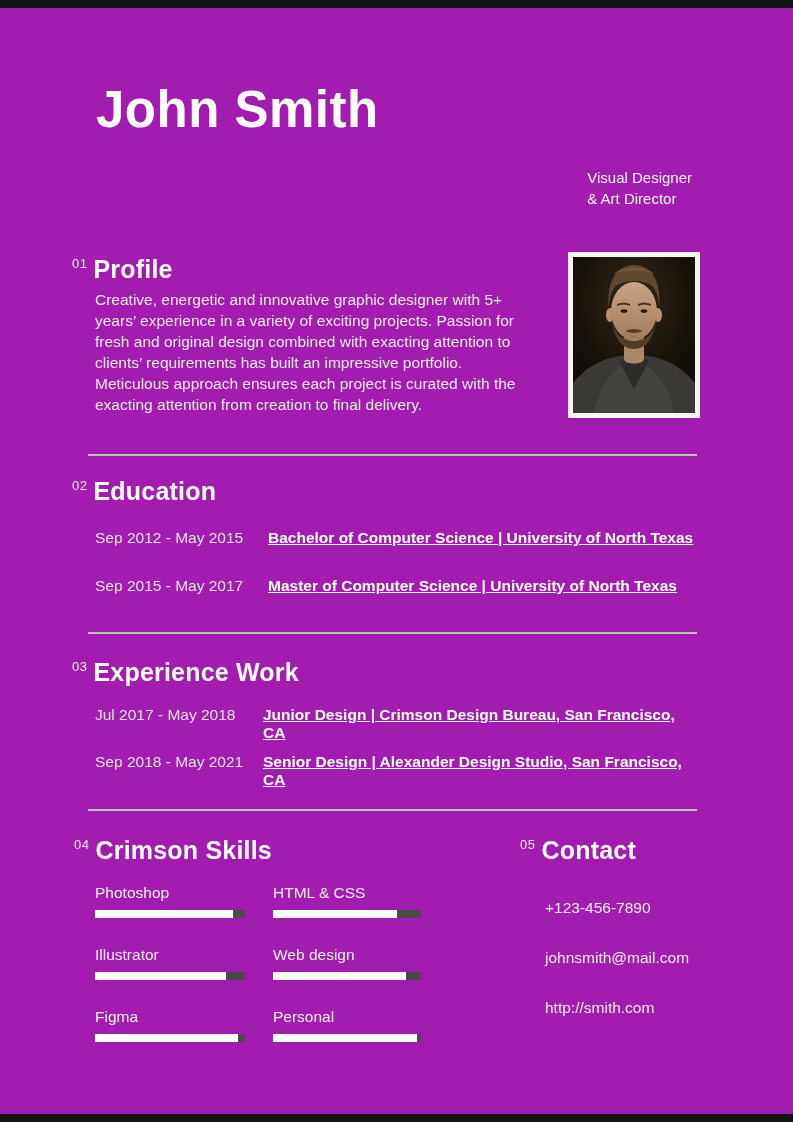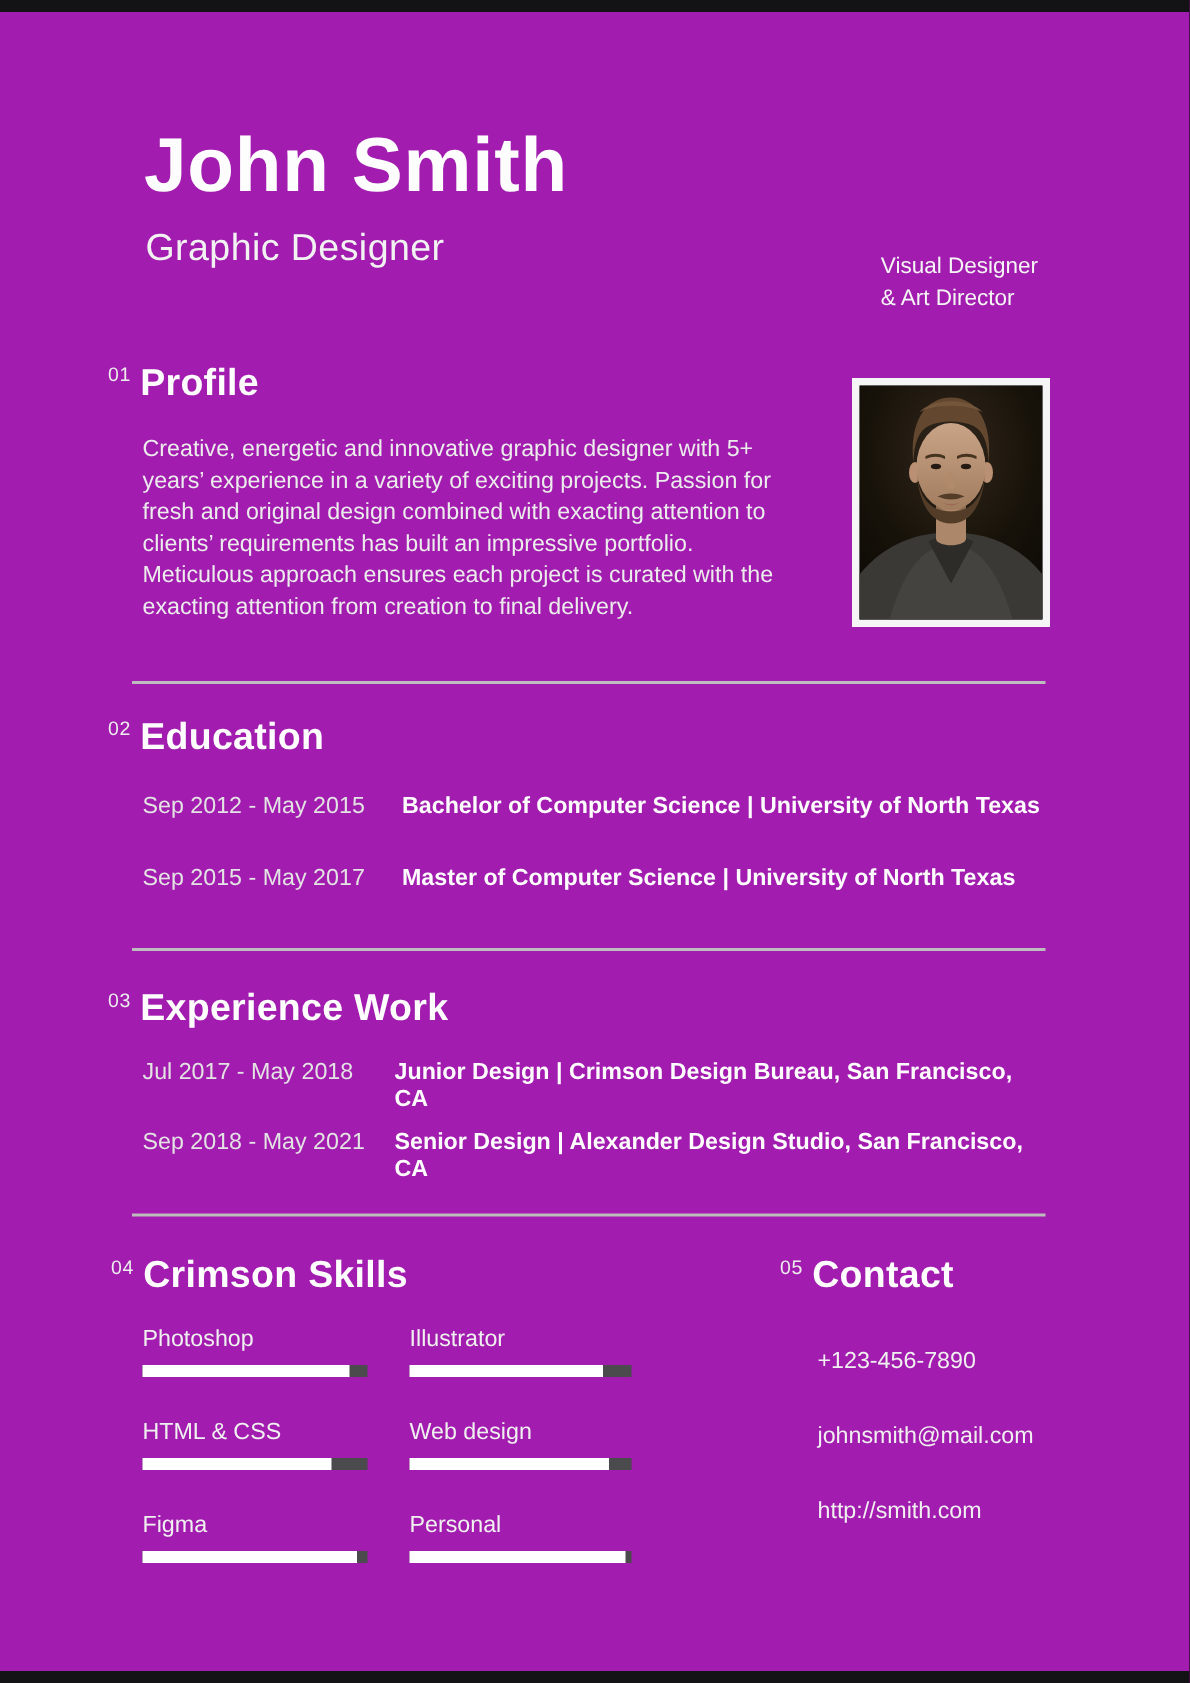--- a/index.html
+++ b/index.html
@@ -25,47 +25,46 @@
   .profile-text { position:absolute; left:95px; top:289px; width:444px; font-size:15.5px; line-height:21px; color:#ececec; }
 
   .photo-frame { position:absolute; left:568px; top:252px; width:122px; height:156px; border:5px solid #f5f5f5; background:#0d0a08; }
   .photo-frame svg { display:block; }
 
   .sep { position:absolute; left:88px; width:609px; height:2px; background:#bdbdbd; }
 
   .row { position:absolute; left:95px; width:606px; display:flex; font-size:15.5px; }
   .row .dates { flex:none; width:173px; color:#e3e3e3; }
   .row.exp .dates { width:168px; }
-  .row .detail { font-weight:700; color:#fdfdfd; }
+  .row .detail { font-weight:700; color:#fdfdfd;text-decoration:underline; }
 
   
   .skills-grid { position:absolute; left:95px; top:884px; width:358px; display:grid; grid-template-columns:150px 148px; column-gap:60px; row-gap:24px;gap:28px; }
   .skill-label { font-size:15.5px; color:#f0f0f0; margin-bottom:8px; }
   .skill-track { height:8px; background:#4b4b4d; }
   .skill-fill { height:100%; background:#ffffff; }
 
   
   .contact-items { position:absolute; left:545px; top:899px; display:flex; flex-direction:column; }
   .contact-item { font-size:15.5px; color:#f0f0f0; height:21px; margin-bottom:29px; }
 </style>
 </head>
 <body>
 
 <div class="page">
   <div class="edge top"></div>
   <div class="edge bottom"></div>
 
   <div class="name">John Smith</div>
-  <div class="job-title">Graphic Designer</div>
   <div class="tagline">
     <div>Visual Designer</div>
     <div>&amp; Art Director</div>
   </div>
 
-  <div class="sec-head" style="left:72px; top:241px;">
+  <div class="sec-head" style="left:72px; top:255px;">
     <span class="sec-num">01</span>
     <span class="sec-title">Profile</span>
   </div>
   <div class="profile-text">Creative, energetic and innovative graphic designer with 5+ years’ experience in a variety of exciting projects. Passion for fresh and original design combined with exacting attention to clients’ requirements has built an impressive portfolio. Meticulous approach ensures each project is curated with the exacting attention from creation to final delivery.</div>
 
   <div class="photo-frame">
     <svg width="122" height="156" viewBox="0 0 122 156">
       <defs>
         <radialGradient id="bgGrad" cx="50%" cy="28%" r="85%">
           <stop offset="0%" stop-color="#32271d"></stop>
@@ -146,29 +145,29 @@
     <span class="sec-title">Crimson Skills</span>
   </div>
   <div class="skills-grid">
     <div>
       <div class="skill-label">Photoshop</div>
       <div class="skill-track">
         <div class="skill-fill" style="width: 92%;"></div>
       </div>
     </div>
     <div>
+      <div class="skill-label">HTML &amp; CSS</div>
+      <div class="skill-track">
+        <div class="skill-fill" style="width: 84%;"></div>
+      </div>
+    </div>
+    <div>
       <div class="skill-label">Illustrator</div>
       <div class="skill-track">
         <div class="skill-fill" style="width: 87%;"></div>
-      </div>
-    </div>
-    <div>
-      <div class="skill-label">HTML &amp; CSS</div>
-      <div class="skill-track">
-        <div class="skill-fill" style="width: 84%;"></div>
       </div>
     </div>
     <div>
       <div class="skill-label">Web design</div>
       <div class="skill-track">
         <div class="skill-fill" style="width: 90%;"></div>
       </div>
     </div>
     <div>
       <div class="skill-label">Figma</div>

